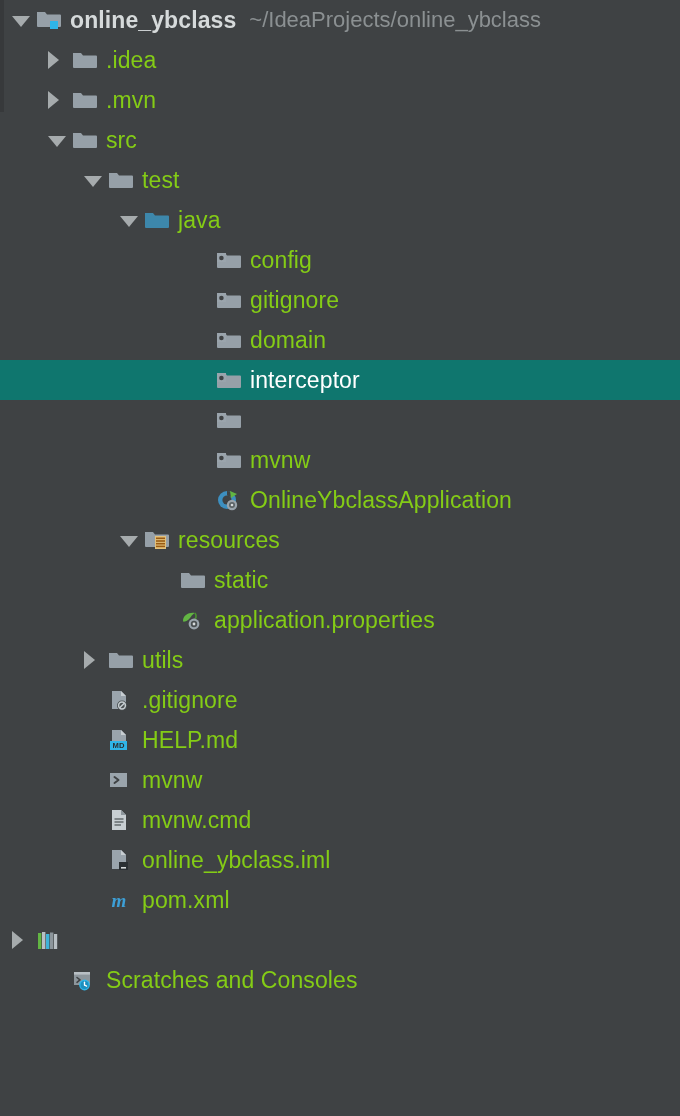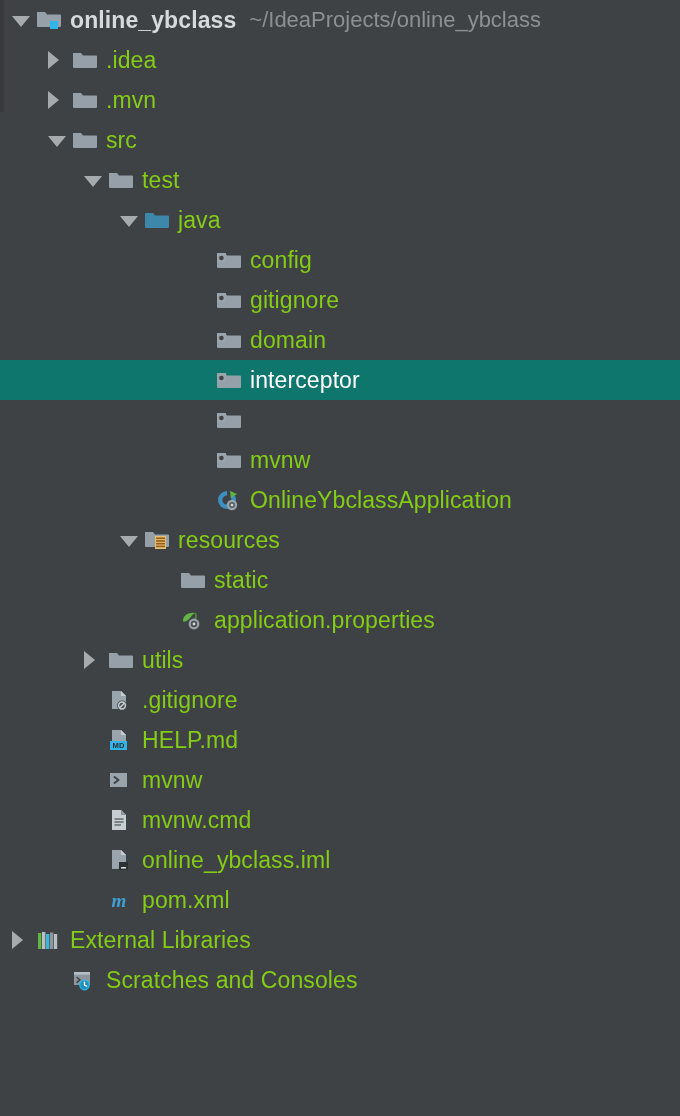--- a/index.html
+++ b/index.html
@@ -370,21 +370,20 @@
         <svg xmlns="http://www.w3.org/2000/svg" width="26" height="22" viewBox="0 0 26 22">
           <g>
             <rect x="2" y="4" width="3.4" height="16" fill="#62b543"></rect>
             <rect x="6" y="3" width="3.4" height="17" fill="#b8bfc4"></rect>
             <rect x="10" y="5" width="3.4" height="15" fill="#3fb3d8"></rect>
             <rect x="14" y="3.5" width="3.4" height="16.5" fill="#8d969c"></rect>
             <rect x="18" y="5" width="3.2" height="15" fill="#b8bfc4"></rect>
           </g>
         </svg>
       </span>
-      <span class="label">External Libraries</span>
     </div>
     <div class="row">
       <span class="ind" style="width: 44px;"></span>
       <span class="tri none"></span>
       <span class="icon">
         <svg xmlns="http://www.w3.org/2000/svg" width="26" height="22" viewBox="0 0 26 22">
           <rect x="2" y="3" width="16" height="13" fill="#8d969c"></rect>
           <rect x="2" y="3" width="16" height="2.6" fill="#b8bfc4"></rect>
           <path d="M5 8.5 l3 2.4 l-3 2.4" stroke="#3f4244" stroke-width="1.6" fill="none" stroke-linecap="round" stroke-linejoin="round"></path>
           <circle cx="12.5" cy="16" r="5.4" fill="#2fb5e8"></circle>

